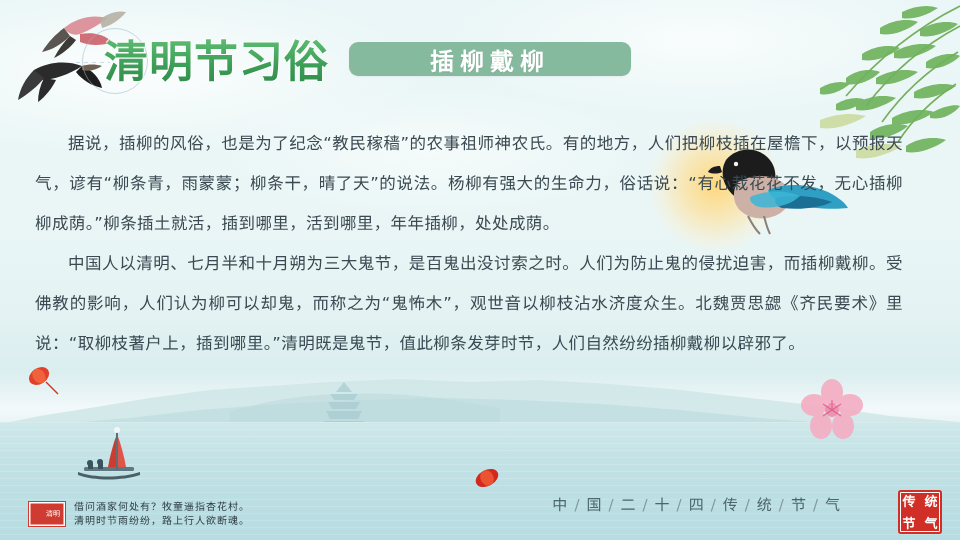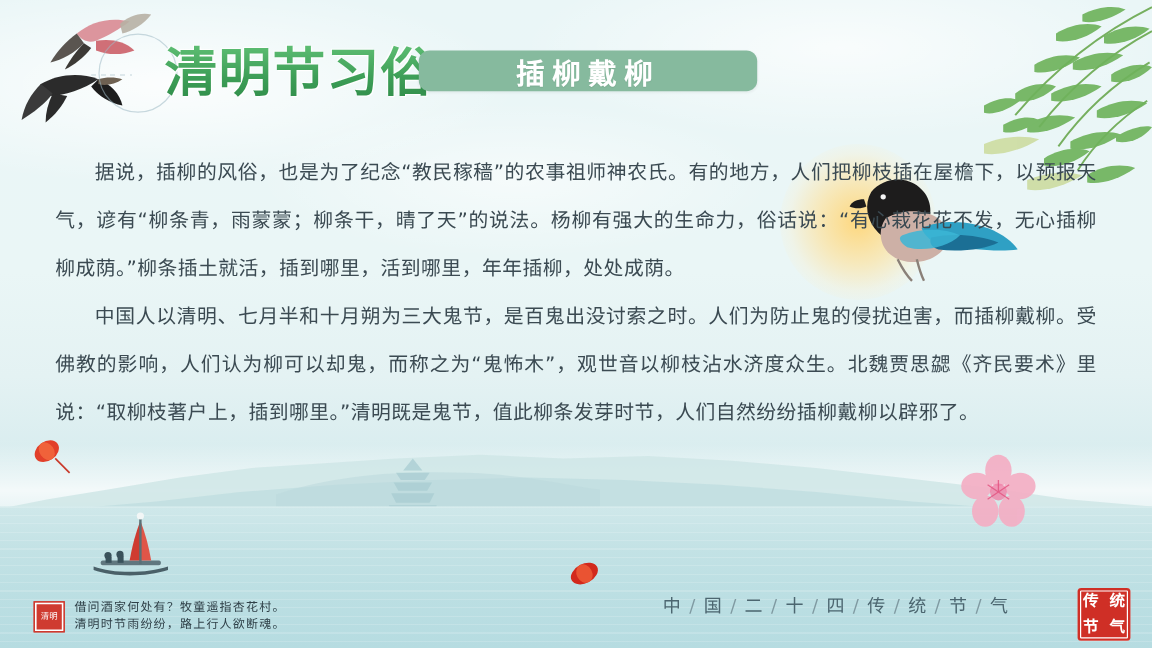--- a/index.html
+++ b/index.html
@@ -59,51 +59,51 @@
     background:repeating-linear-gradient(90deg,#9fb9c4 0 4px, transparent 4px 8px);opacity:.5;
   }
   .main-title{
     position:absolute;left:104px;top:36px;
     font-size:44px;font-weight:bold;letter-spacing:1px;line-height:52px;
     font-family:"DejaVu Sans","Liberation Sans",sans-serif;
     background:linear-gradient(180deg,#5fbf74 0%, #3d9e57 55%, #2e8a48 100%);
     -webkit-background-clip:text;background-clip:text;color:transparent;
     -webkit-text-stroke:0px;
     filter:drop-shadow(1.5px 1.5px 0 rgba(255,255,255,.95)) drop-shadow(-1px -1px 0 rgba(255,255,255,.8));
-    margin-left:33px;
   }
   .subtitle-tag{
     position:absolute;left:349px;top:42px;width:282px;height:34px;
     background:#86ba9e;border-radius:9px;
     display:flex;align-items:center;justify-content:center;
     box-shadow:0 1px 2px rgba(0,0,0,.05);
   }
   .subtitle-tag span{
     color:#ffffff;font-size:24px;font-weight:bold;letter-spacing:6px;
     font-family:"DejaVu Serif","Liberation Serif",serif;
     text-shadow:0 1px 1px rgba(0,0,0,.08);
   }
 
   
   .article{
-    position:absolute;left:46px;top:124px;width:868px;
+    position:absolute;left:35px;top:124px;width:868px;
     font-size:16.5px;line-height:40px;color:#3b4a52;letter-spacing:.4px;
     font-family:"DejaVu Sans","Liberation Sans",sans-serif;
     text-align:justify;
   }
   .article p{margin:0;text-indent:2em;}
 
   
   .poem-block{position:absolute;left:28px;bottom:12px;display:flex;align-items:center;gap:8px;}
   .seal-small{
     width:24px;height:24px;background:#cf3b30;border:1.5px solid #cf3b30;
     display:flex;align-items:center;justify-content:center;flex:0 0 auto;
     font-size:7px;line-height:8px;color:#fff;letter-spacing:0;
     font-family:"DejaVu Serif","Liberation Serif",serif;
     box-shadow:inset 0 0 0 1.5px #fff;
+    padding-left:12px;
   }
   .poem-lines{font-size:10px;line-height:14px;color:#2f4048;letter-spacing:1px;
     font-family:"DejaVu Serif","Liberation Serif",serif;}
 
   .kicker{
     position:absolute;right:118px;bottom:26px;
     font-size:15px;letter-spacing:2px;color:#4c6670;
     font-family:"DejaVu Serif","Liberation Serif",serif;white-space:nowrap;
   }
   .kicker i{font-style:normal;color:#7f99a1;padding:0 5px;}

